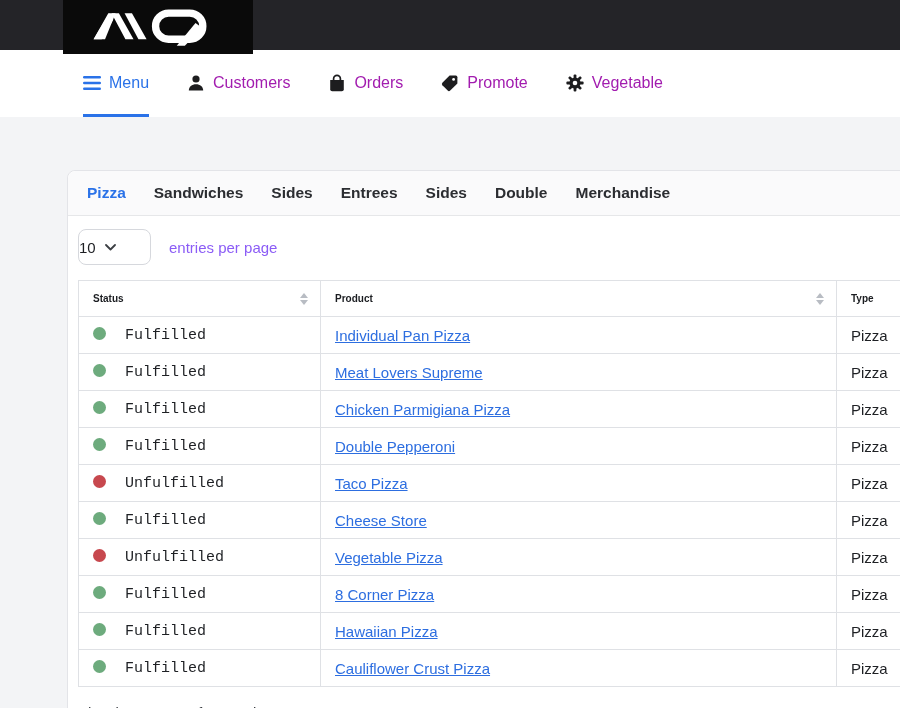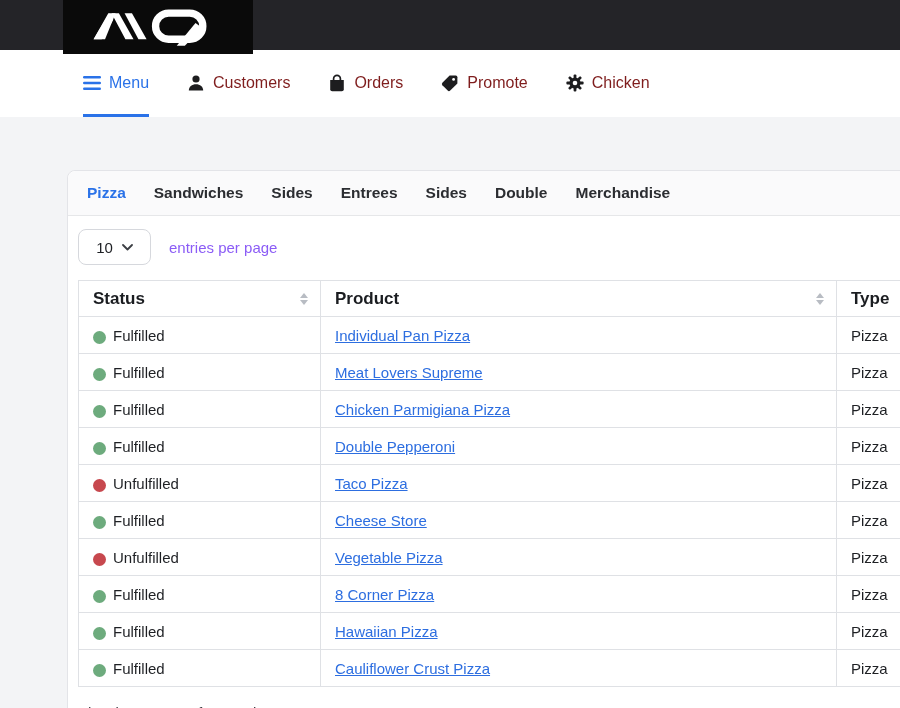--- a/index.html
+++ b/index.html
@@ -17,21 +17,21 @@
     position:absolute; left:63px; top:0; width:190px; height:54px;
     background:#0a0a0a; display:flex; align-items:center; justify-content:center;
   }
   
   .navbar {
     width:100%; height:67px; background:#ffffff;
     display:flex; align-items:stretch; padding-left:83px; gap:38px;
   }
   .nav-item {
     display:flex; align-items:center; gap:8px;
-    font-size:16px; color:#7f1d1d; cursor:pointer;
+    font-size:16px; color:#a21caf; cursor:pointer;
     border-bottom:3px solid transparent; padding-top:2px;
   }
   .nav-item.active { color:#2a72e8; border-bottom-color:#2a72e8; }
   .nav-item .nicon { display:flex; align-items:center; }
   
   .card {
     position:absolute; left:67px; top:170px; width:1100px;
     background:#ffffff; border:1px solid #e3e4e8; border-radius:8px;
   }
   .card-header {
@@ -39,41 +39,41 @@
     border-radius:8px 8px 0 0;
     display:flex; align-items:center; padding-left:19px; gap:28px;
   }
   .tab { font-size:15.5px; font-weight:bold; color:#2b2d31; cursor:pointer; }
   .tab.active { color:#2a72e8; }
   .card-body { padding:12px 10px 0 10px; }
   
   .entries-row { display:flex; align-items:center; margin-top:1px; }
   .page-select {
     width:73px; height:36px; border:1px solid #d6d8dd; border-radius:8px;
-    background:#fff; display:flex; align-items:center; justify-content:center;
+    background:#fff; display:flex; align-items:center; 
     gap:9px; font-size:15px; color:#1d1f23; cursor:pointer;
   }
   .entries-label { margin-left:18px; font-size:15px; color:#8b5cf6; }
   
   table { border-collapse:collapse; margin-top:15px; table-layout:fixed; width:1018px; }
   col.c1 { width:242px; } col.c2 { width:516px; } col.c3 { width:260px; }
   th, td { border:1px solid #dfe1e5; text-align:left; vertical-align:middle; }
-  th { height:36px; padding:0 12px 0 14px; font-size:17px; font-weight:bold; color:#1b1d21; }
+  th { height:36px; padding:0 12px 0 14px; font-size:10px; font-weight:bold; color:#1b1d21; }
   td { height:37px; padding:0 14px; font-size:15px; color:#1e2024; }
   .th-inner { display:flex; align-items:center; justify-content:space-between; }
   .sorter { display:flex; flex-direction:column; gap:2px; cursor:pointer; }
   .sorter .up {
     width:0; height:0; border-left:4px solid transparent; border-right:4px solid transparent;
     border-bottom:5px solid #b8bcc3;
   }
   .sorter .down {
     width:0; height:0; border-left:4px solid transparent; border-right:4px solid transparent;
     border-top:5px solid #b8bcc3;
   }
-  .status-cell { display:flex; align-items:flex-end; gap:7px; }
+  .status-cell { display:flex; align-items:flex-start; gap:19px;font-family:Liberation Mono, monospace; }
   .dot { width:13px; height:13px; border-radius:50%; display:inline-block; flex:0 0 auto; }
   a.plink { color:#2d6ee0; text-decoration:underline;text-align:right; }
   
   .summary { margin-top:17px; font-size:15px; color:#3c3f44; }
 </style>
 </head>
 <body>
 
 <div class="topbar">
   <div class="logo-box">
@@ -136,21 +136,21 @@
           <rect x="0.4" y="7.6" width="4" height="2.8" rx="1"></rect>
           <rect x="13.6" y="7.6" width="4" height="2.8" rx="1"></rect>
           <rect x="7.6" y="0.4" width="2.8" height="4" rx="1" transform="rotate(45 9 9)"></rect>
           <rect x="7.6" y="13.6" width="2.8" height="4" rx="1" transform="rotate(45 9 9)"></rect>
           <rect x="0.4" y="7.6" width="4" height="2.8" rx="1" transform="rotate(45 9 9)"></rect>
           <rect x="13.6" y="7.6" width="4" height="2.8" rx="1" transform="rotate(45 9 9)"></rect>
         </g>
         <circle cx="9" cy="9" r="2.3" fill="#ffffff"></circle>
       </svg>
     </span>
-    <span>Chicken</span>
+    <span>Vegetable</span>
   </div>
 </div>
 
 <div class="card">
   <div class="card-header">
     <span class="tab active">Pizza</span>
     <span class="tab">Sandwiches</span>
     <span class="tab">Sides</span>
     <span class="tab">Entrees</span>
     <span class="tab">Sides</span>

